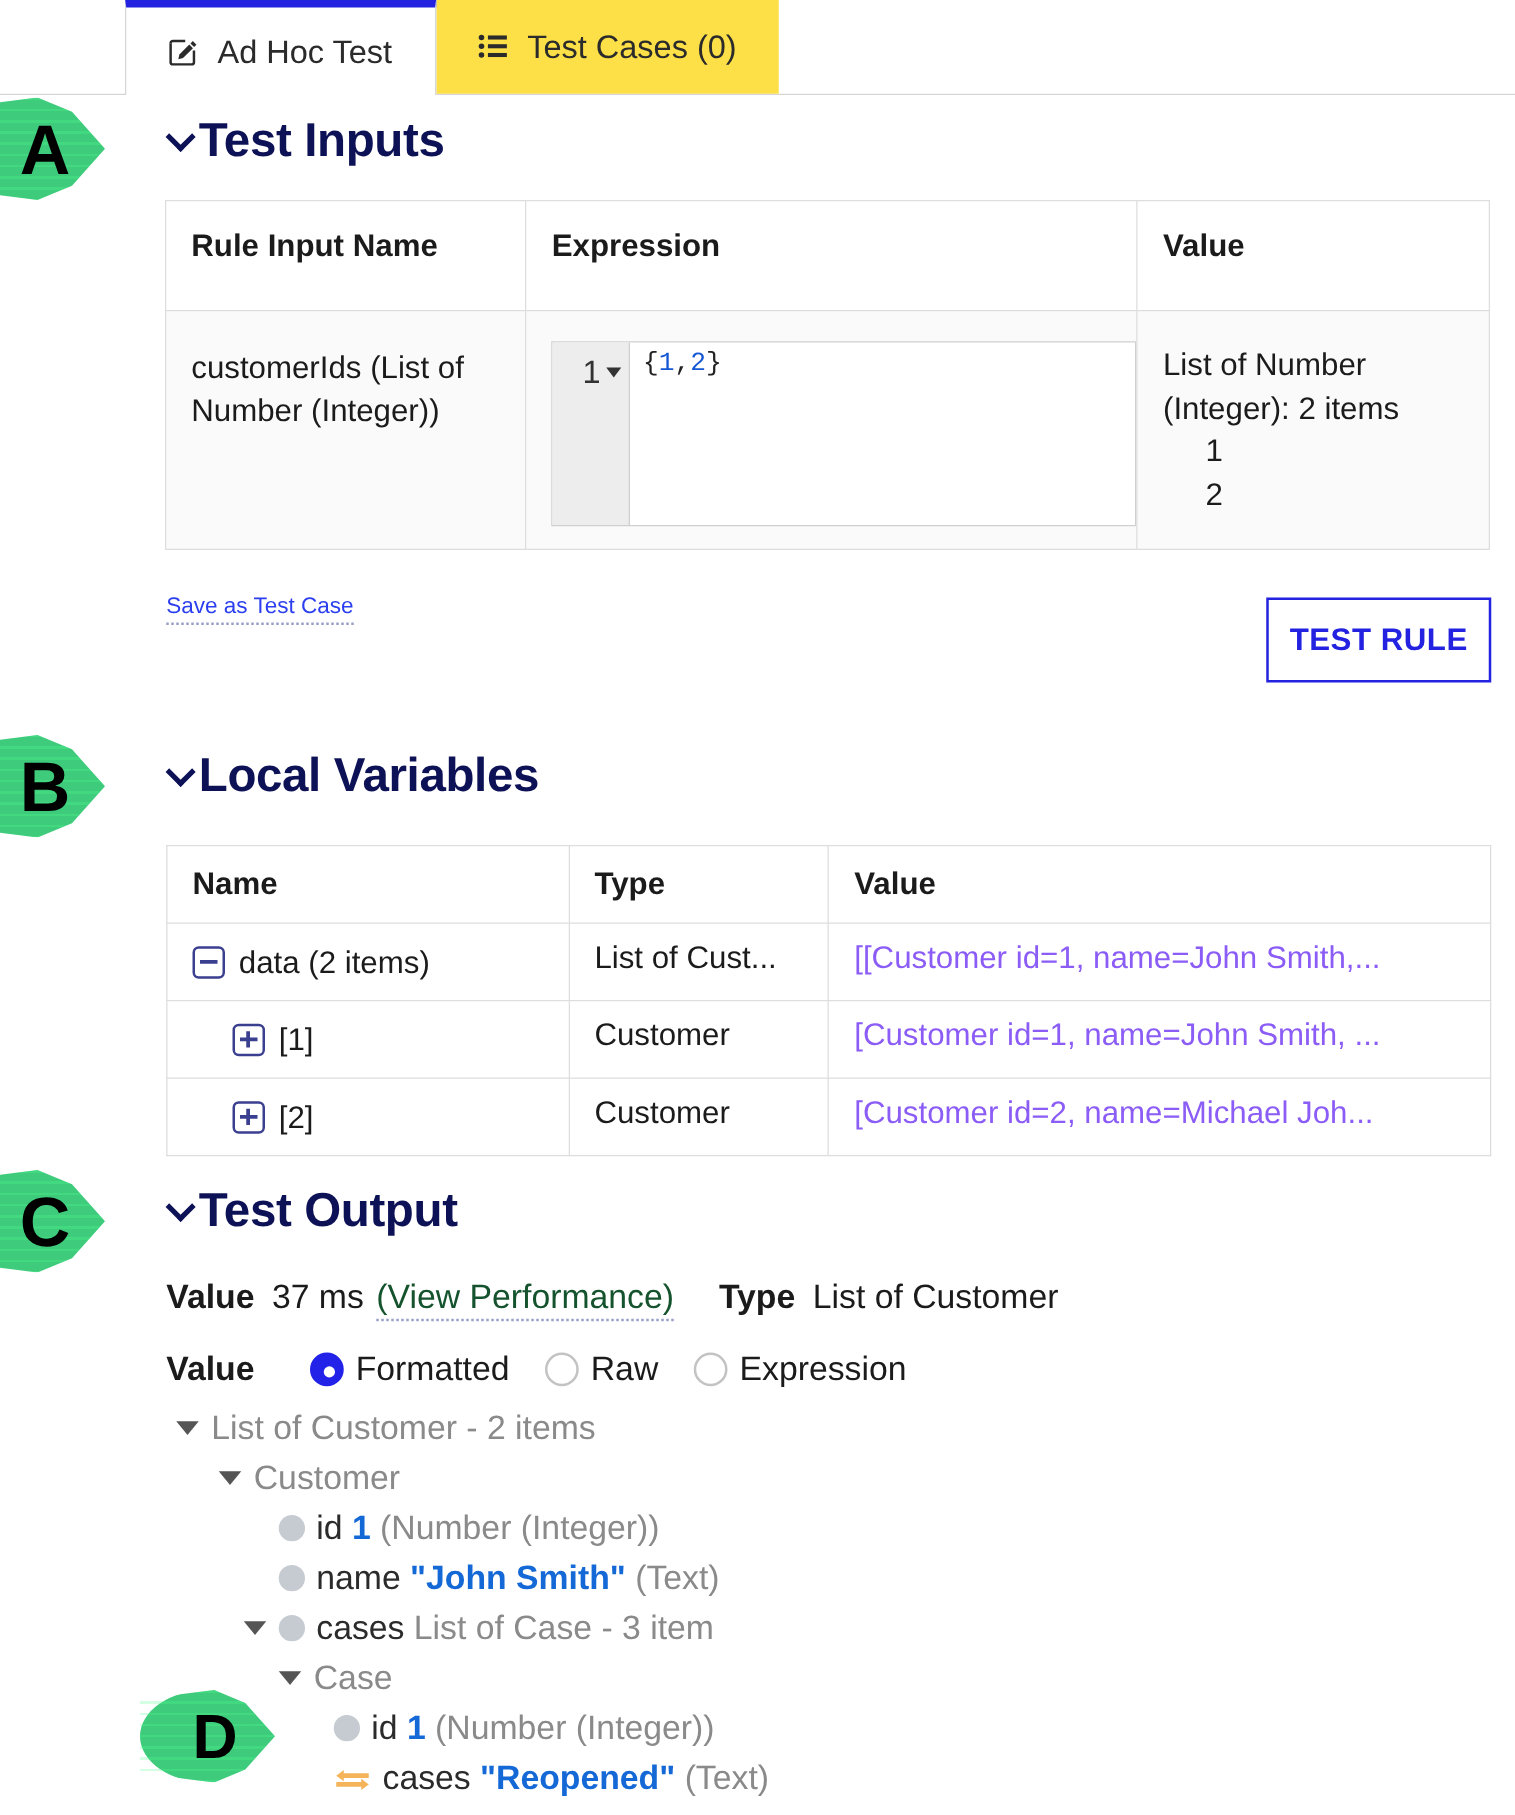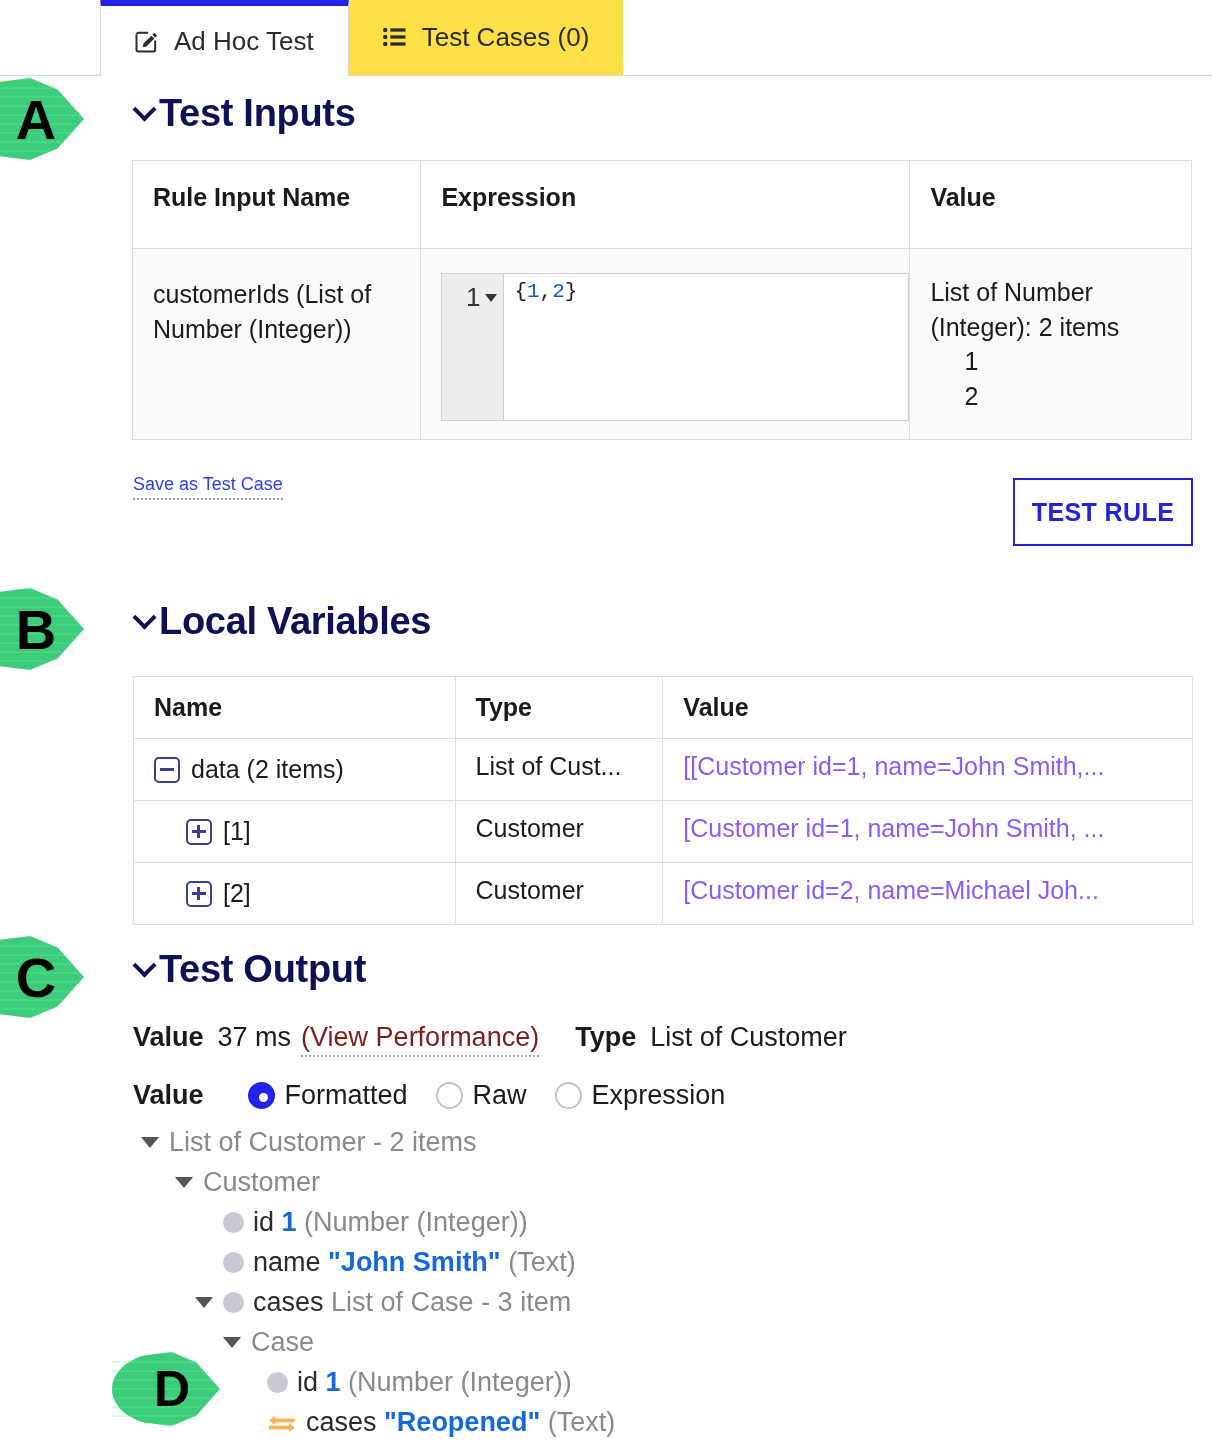--- a/index.html
+++ b/index.html
@@ -209,21 +209,21 @@
   .indent1{ padding-left:52px !important; }
 
   
   #time-row{
     position:absolute; left:133px; top:1022px;
     font-size:27px; display:flex; align-items:baseline; gap:0;
   }
   #time-row .lbl{ font-weight:bold; margin-right:14px; }
   #time-row .val{ margin-right:10px; }
   #time-row .perf{
-    color:#7f1d1d; border-bottom:2px dotted #9aa0c9; padding-bottom:2px; cursor:pointer;
+    color:#14532d; border-bottom:2px dotted #9aa0c9; padding-bottom:2px; cursor:pointer;
   }
   #time-row .sp{ width:36px; display:inline-block; }
 
   #value-row{
     position:absolute; left:133px; top:1080px;
     font-size:27px; display:flex; align-items:center; gap:0;
   }
   #value-row .lbl{ font-weight:bold; margin-right:44px; }
   .radio{
     display:flex; align-items:center; gap:10px; margin-right:28px; cursor:pointer;

